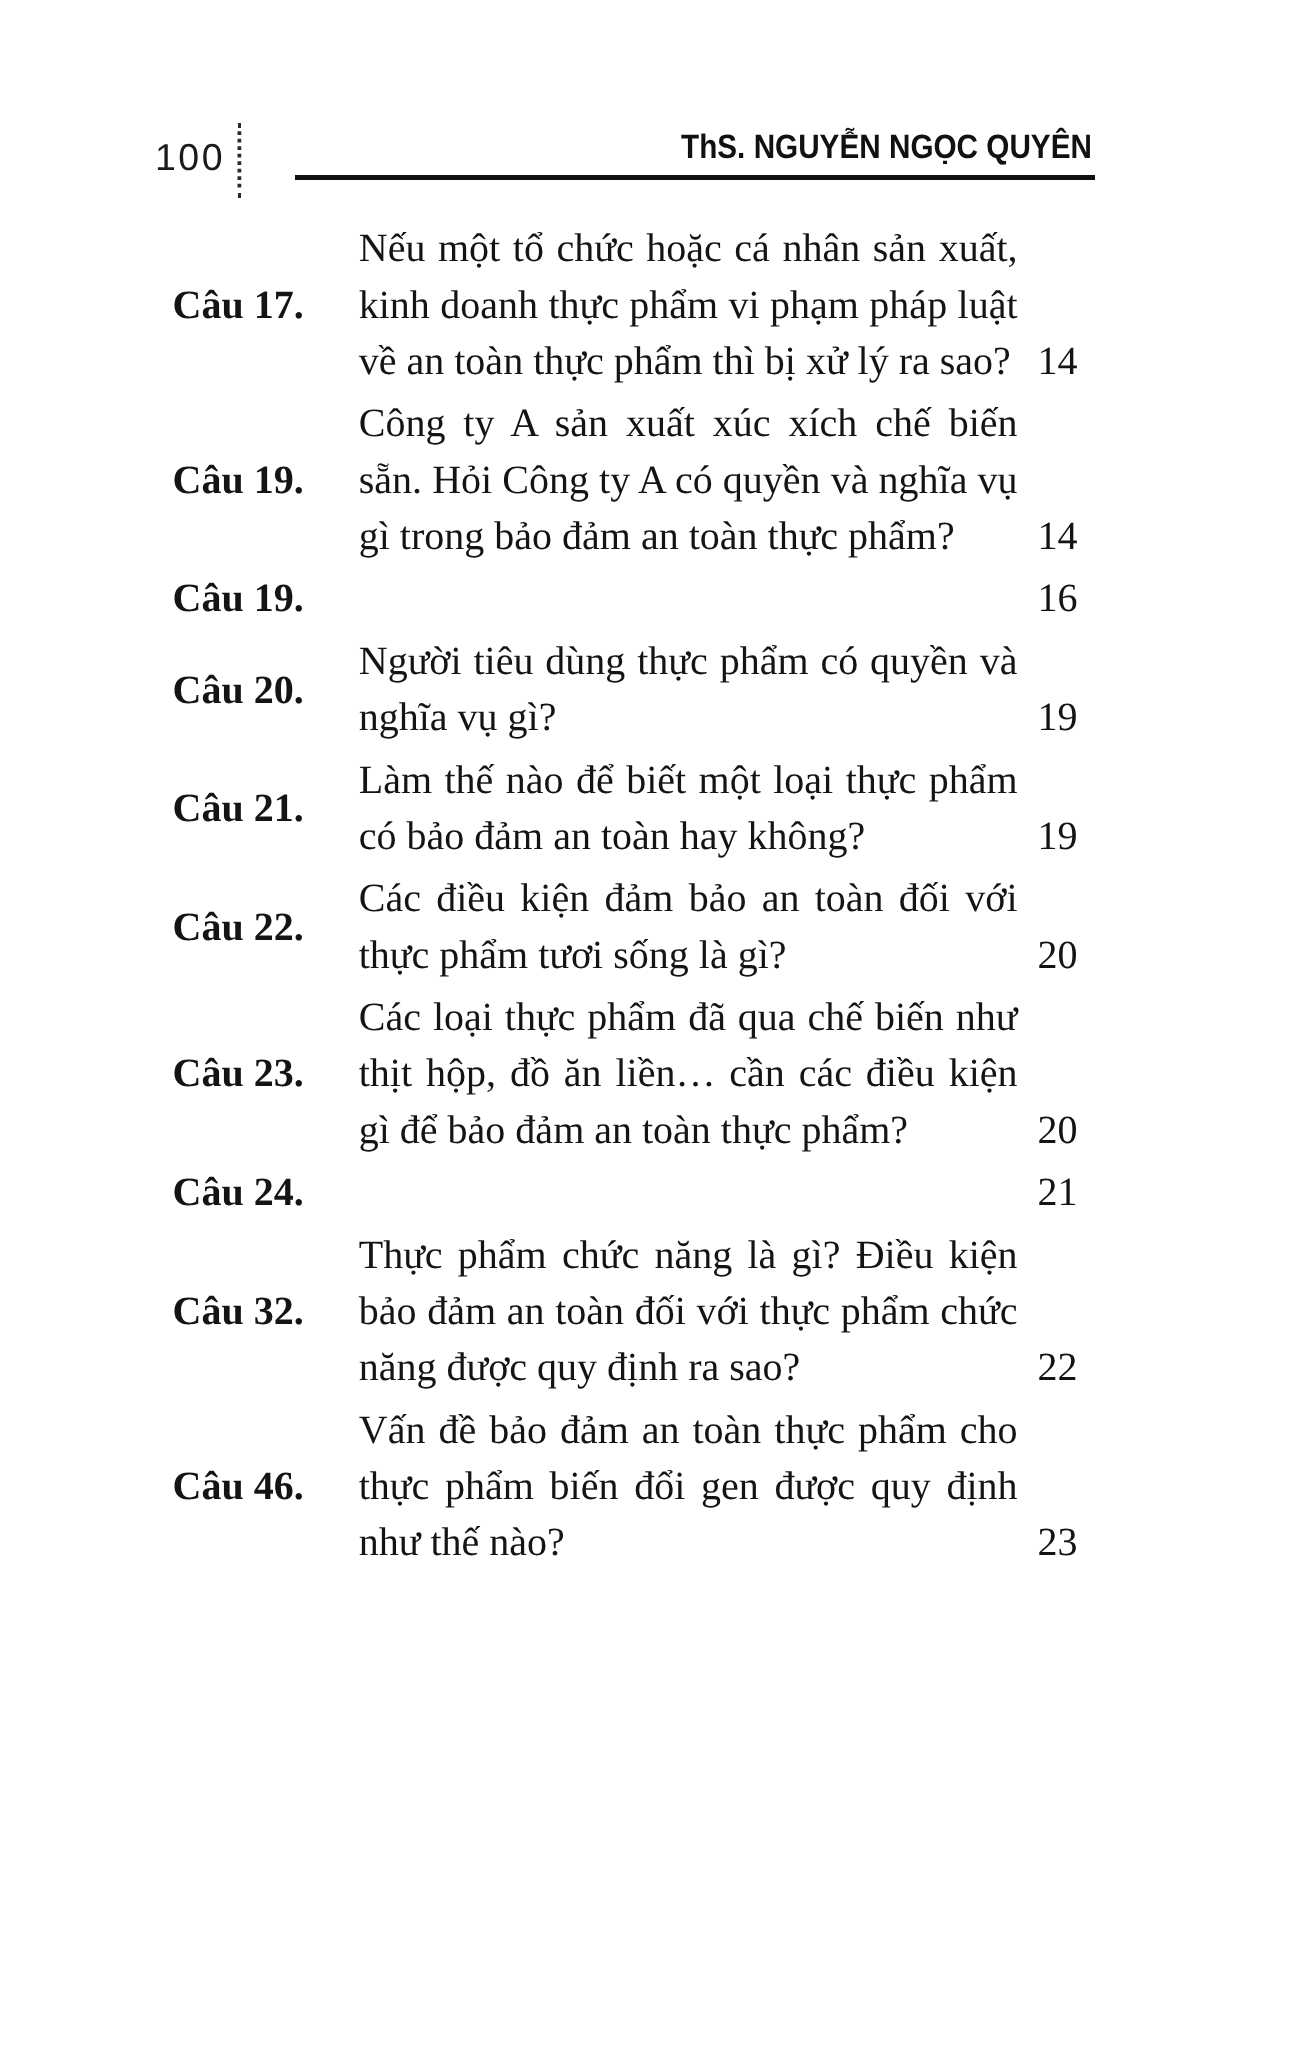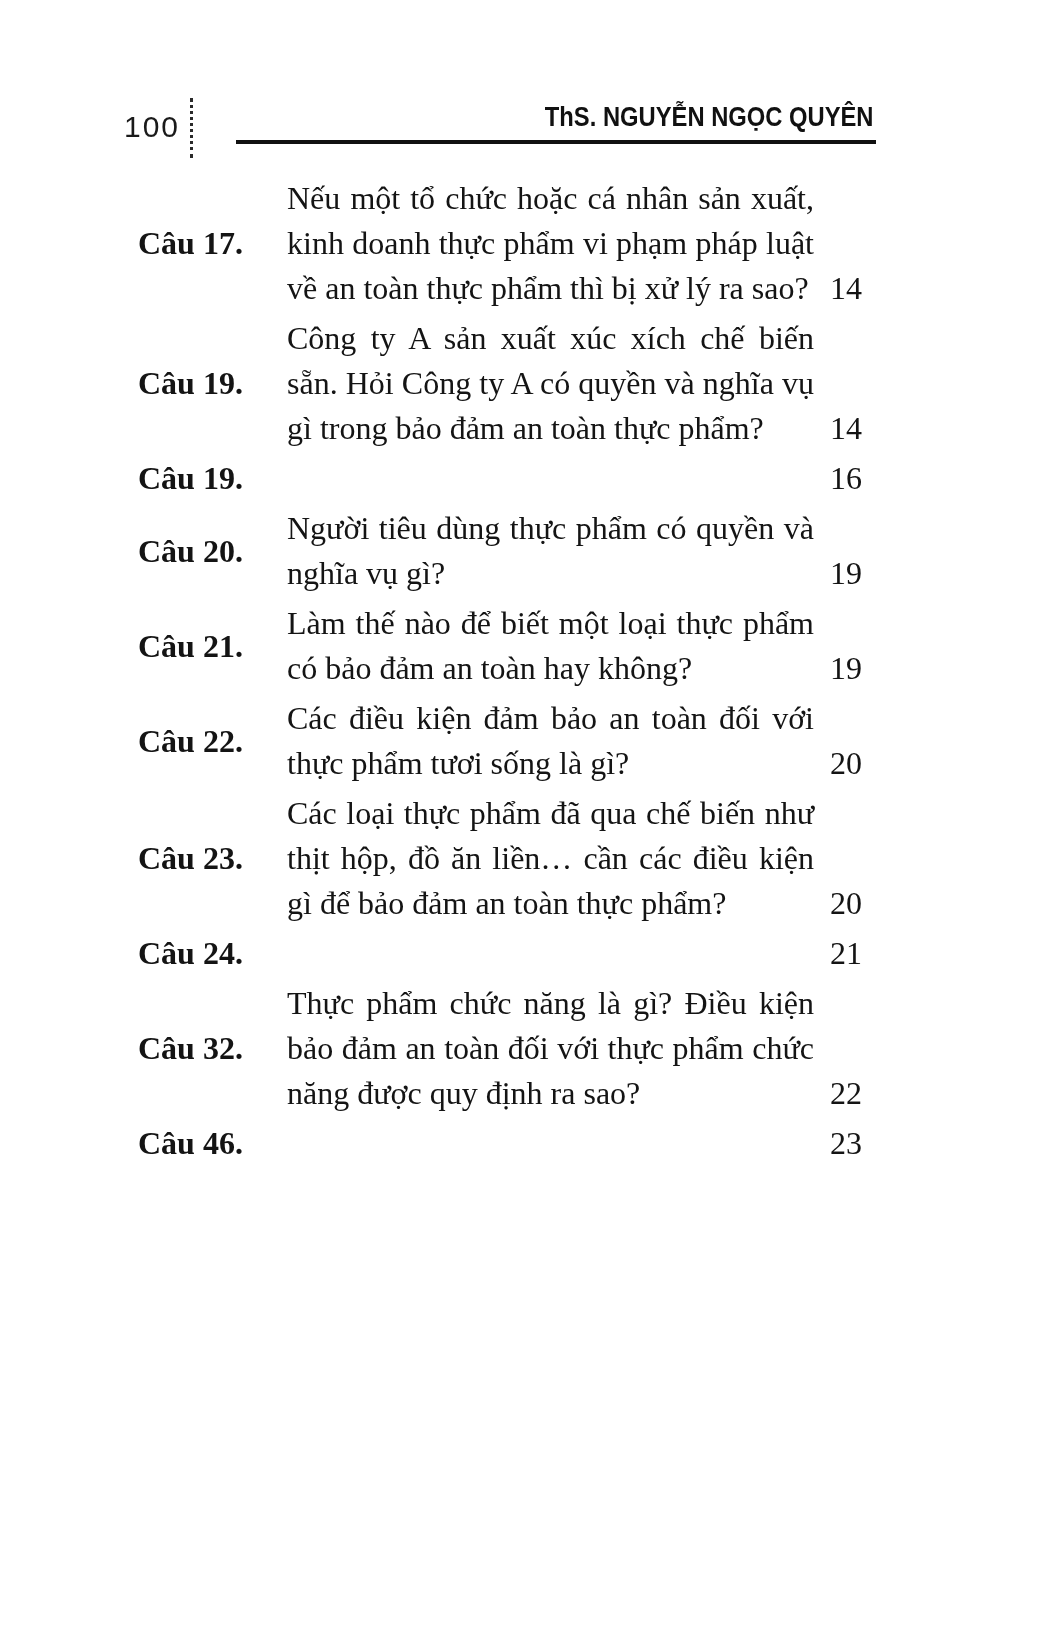--- a/index.html
+++ b/index.html
@@ -153,18 +153,19 @@
       </div>
 
       <div class="entry">
         <div class="label">Câu 32.</div>
         <div class="question">Thực phẩm chức năng là gì? Điều kiện bảo đảm an toàn đối với thực phẩm chức năng được quy định ra sao?</div>
         <div class="pageno">22</div>
       </div>
 
       <div class="entry">
         <div class="label">Câu 46.</div>
+        <div class="question">Vấn đề bảo đảm an toàn thực phẩm cho thực phẩm biến đổi gen được quy định như thế nào?</div>
         <div class="pageno">23</div>
       </div>
 
   </div>
 
 </div>
 
 </body></html>

